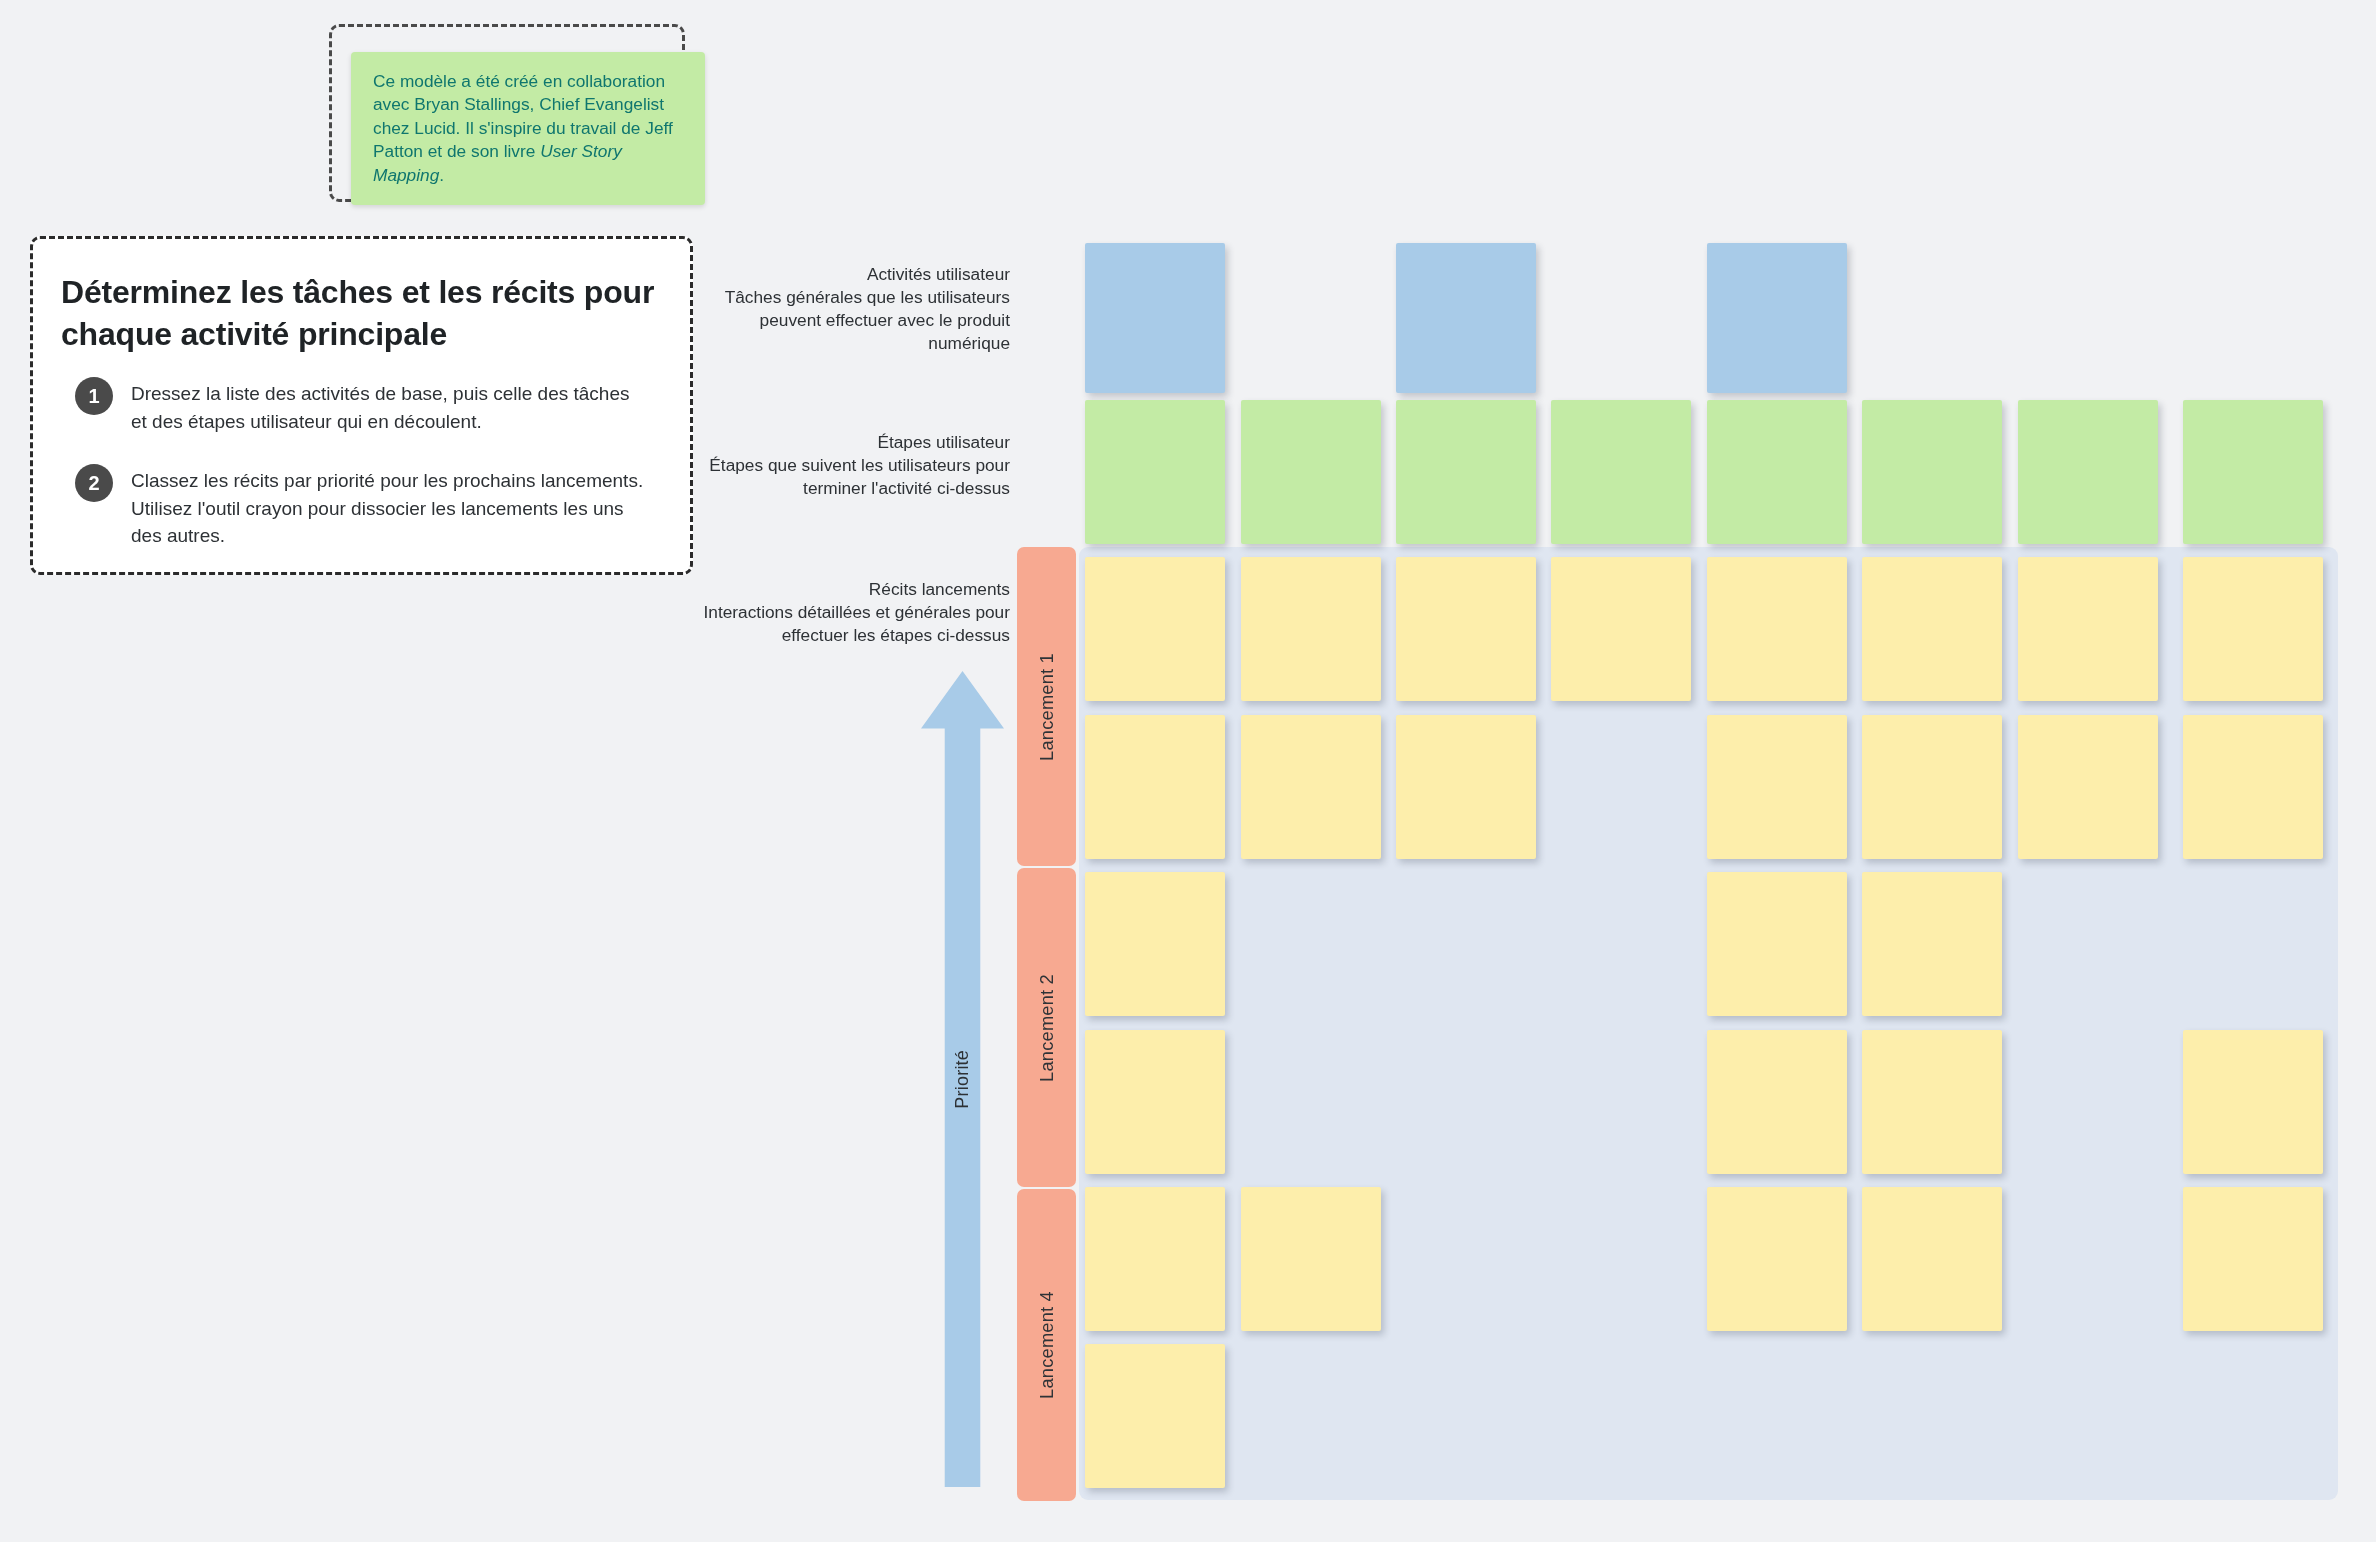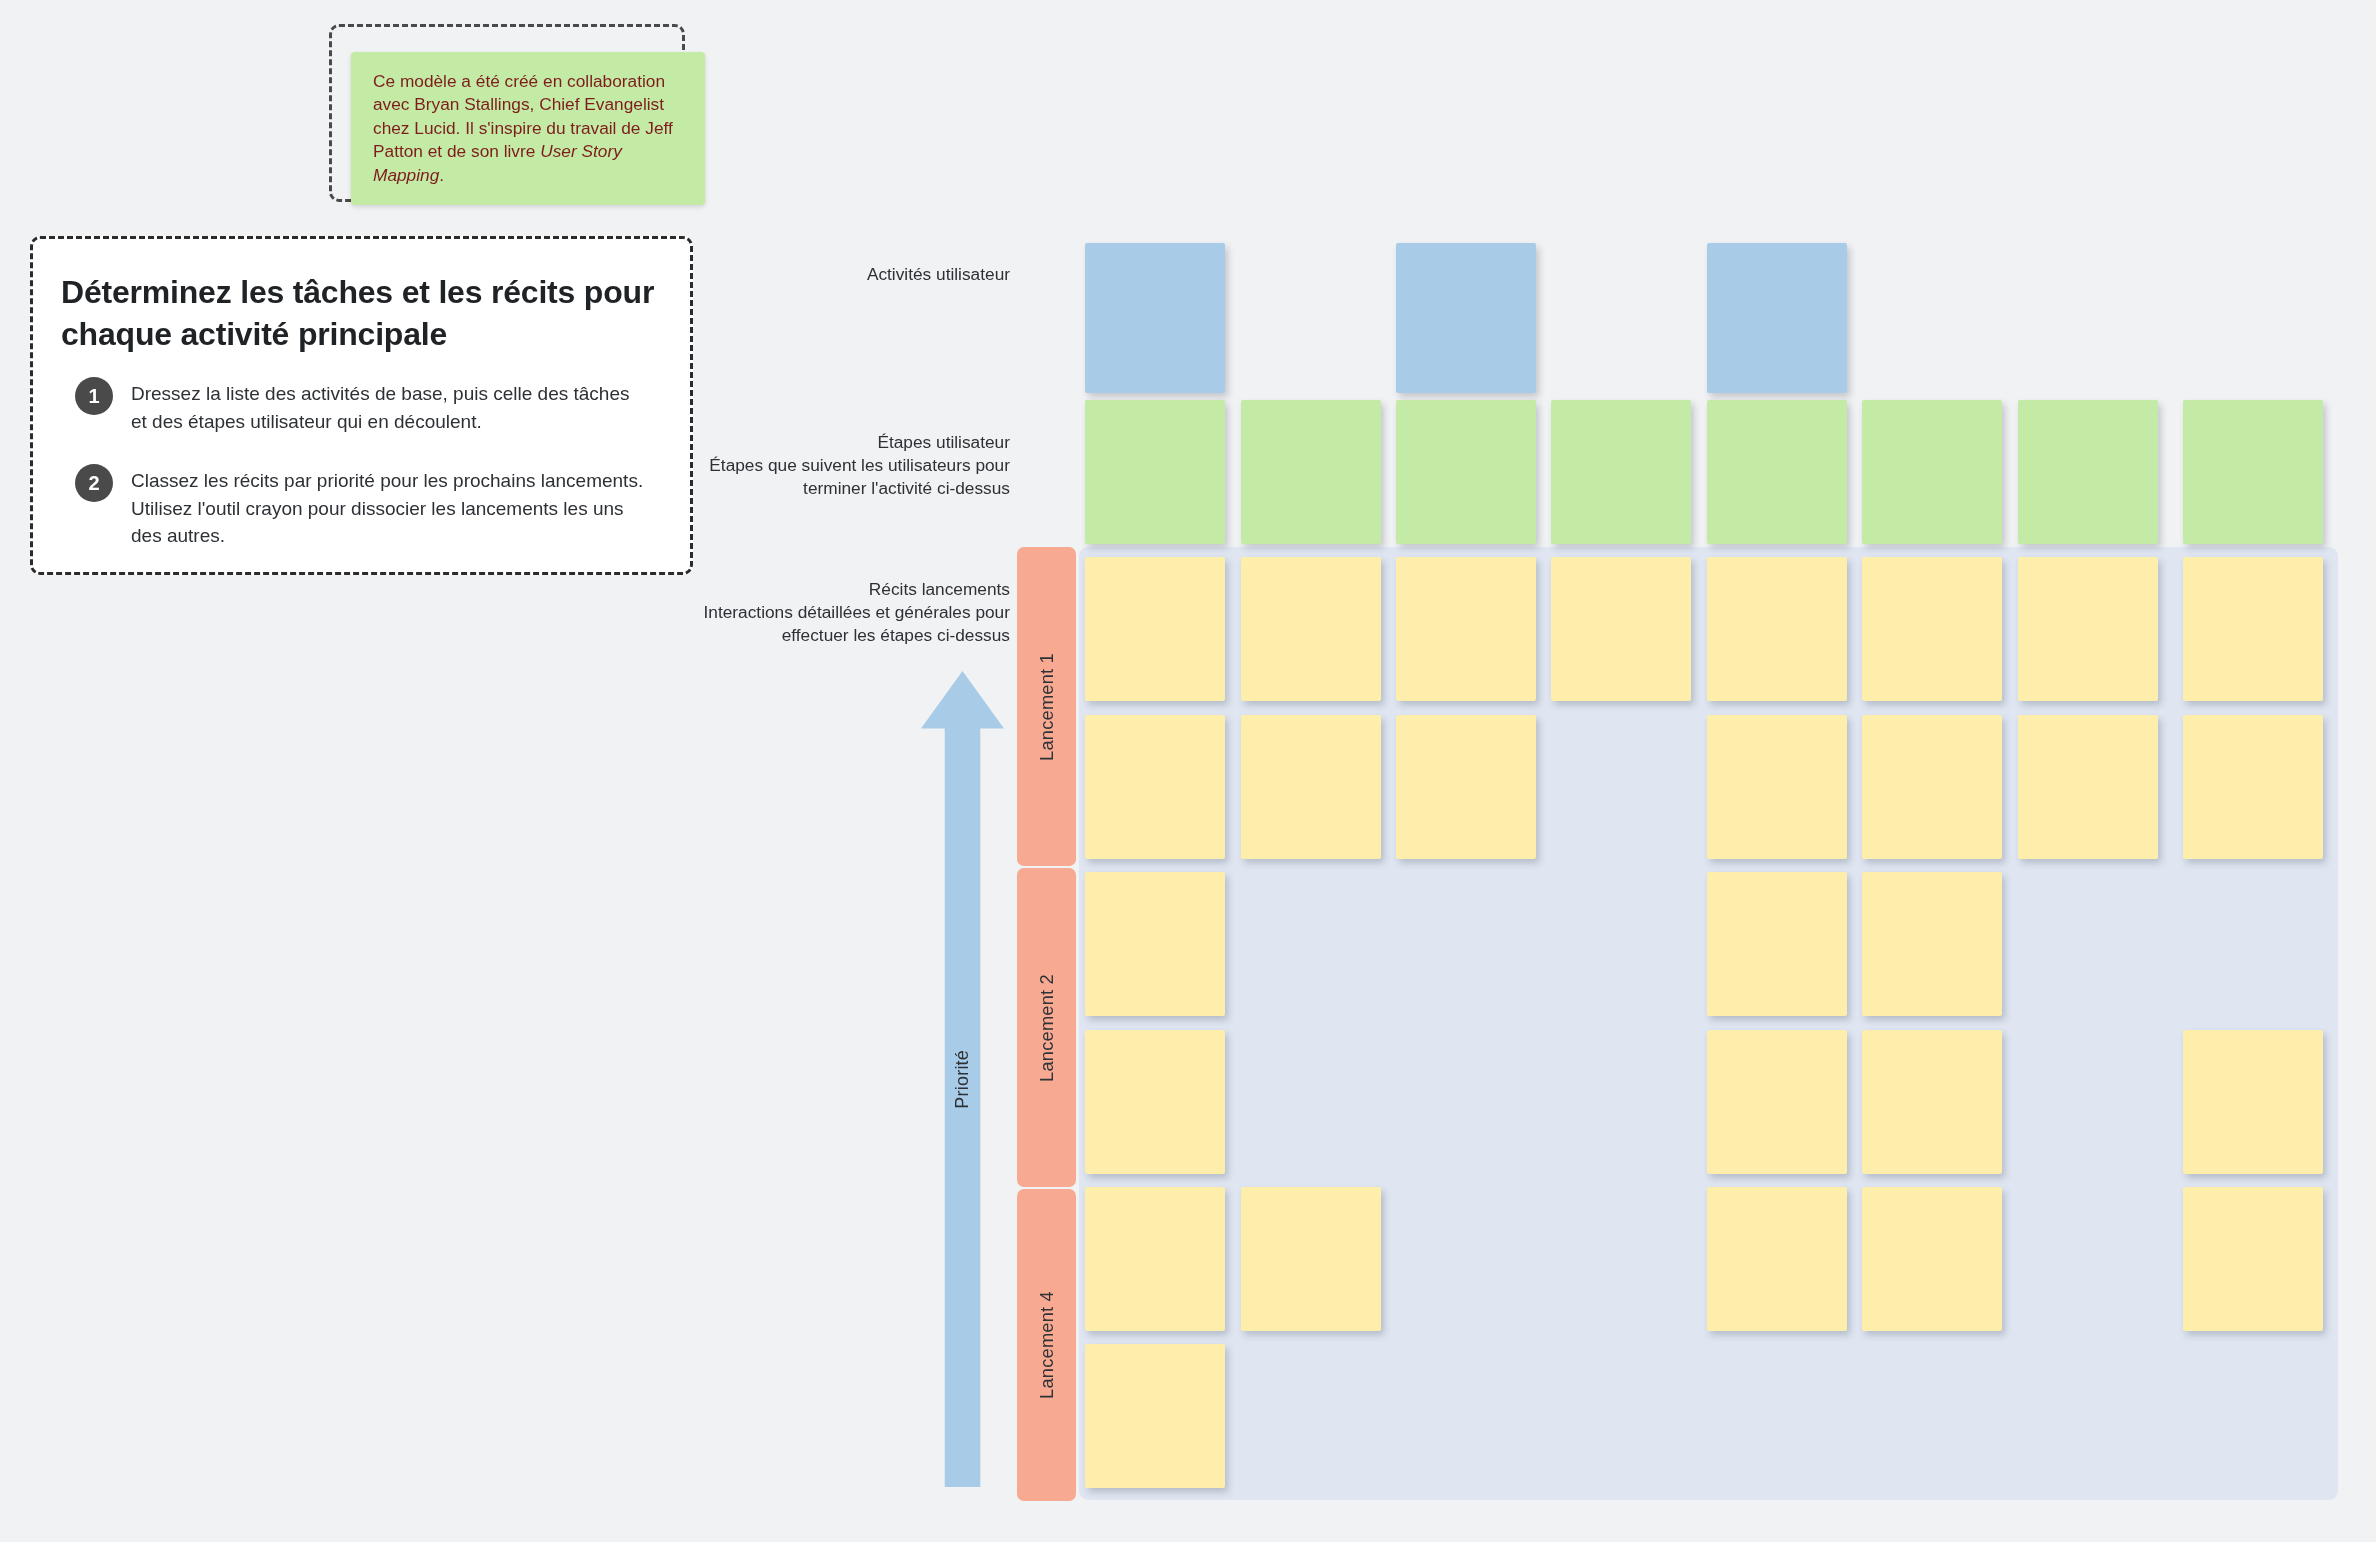--- a/index.html
+++ b/index.html
@@ -19,21 +19,21 @@
   }
   #credit-note{
     position:absolute;left:351px;top:52px;width:354px;height:153px;
     background:#c3eba5;border-radius:4px;
     box-shadow:0 2px 5px rgba(0,0,0,.13);
     box-sizing:border-box;
     display:flex;align-items:center;
   }
   #credit-note p{
     margin:0;padding:0 22px;
-    font-size:17.3px;line-height:1.36;color:#7f1d1d;
+    font-size:17.3px;line-height:1.36;color:#0f766e;
   }
   #credit-note em{font-style:italic;}
 
   
   #instruction-frame{
     position:absolute;left:30px;top:236px;width:663px;height:339px;
     border:3px dashed #2b2b2b;border-radius:10px;box-sizing:border-box;
     background:#ffffff;
   }
   #instruction-title{
@@ -124,20 +124,21 @@
     <div class="step-text">Dressez la liste des activités de base, puis celle des tâches et des étapes utilisateur qui en découlent.</div>
   </div>
 
   <div class="step" id="step-2">
     <div class="step-badge">2</div>
     <div class="step-text">Classez les récits par priorité pour les prochains lancements. Utilisez l'outil crayon pour dissocier les lancements les uns des autres.</div>
   </div>
 
   <div class="row-label" id="label-activities">
     <span class="rl-title">Activités utilisateur</span>
+    <span class="rl-desc">Tâches générales que les utilisateurs peuvent effectuer avec le produit numérique</span>
   </div>
   <div class="row-label" id="label-tasks">
     <span class="rl-title">Étapes utilisateur</span>
     <span class="rl-desc">Étapes que suivent les utilisateurs pour terminer l'activité ci-dessus</span>
   </div>
   <div class="row-label" id="label-stories">
     <span class="rl-title">Récits lancements</span>
     <span class="rl-desc">Interactions détaillées et générales pour effectuer les étapes ci-dessus</span>
   </div>
 

